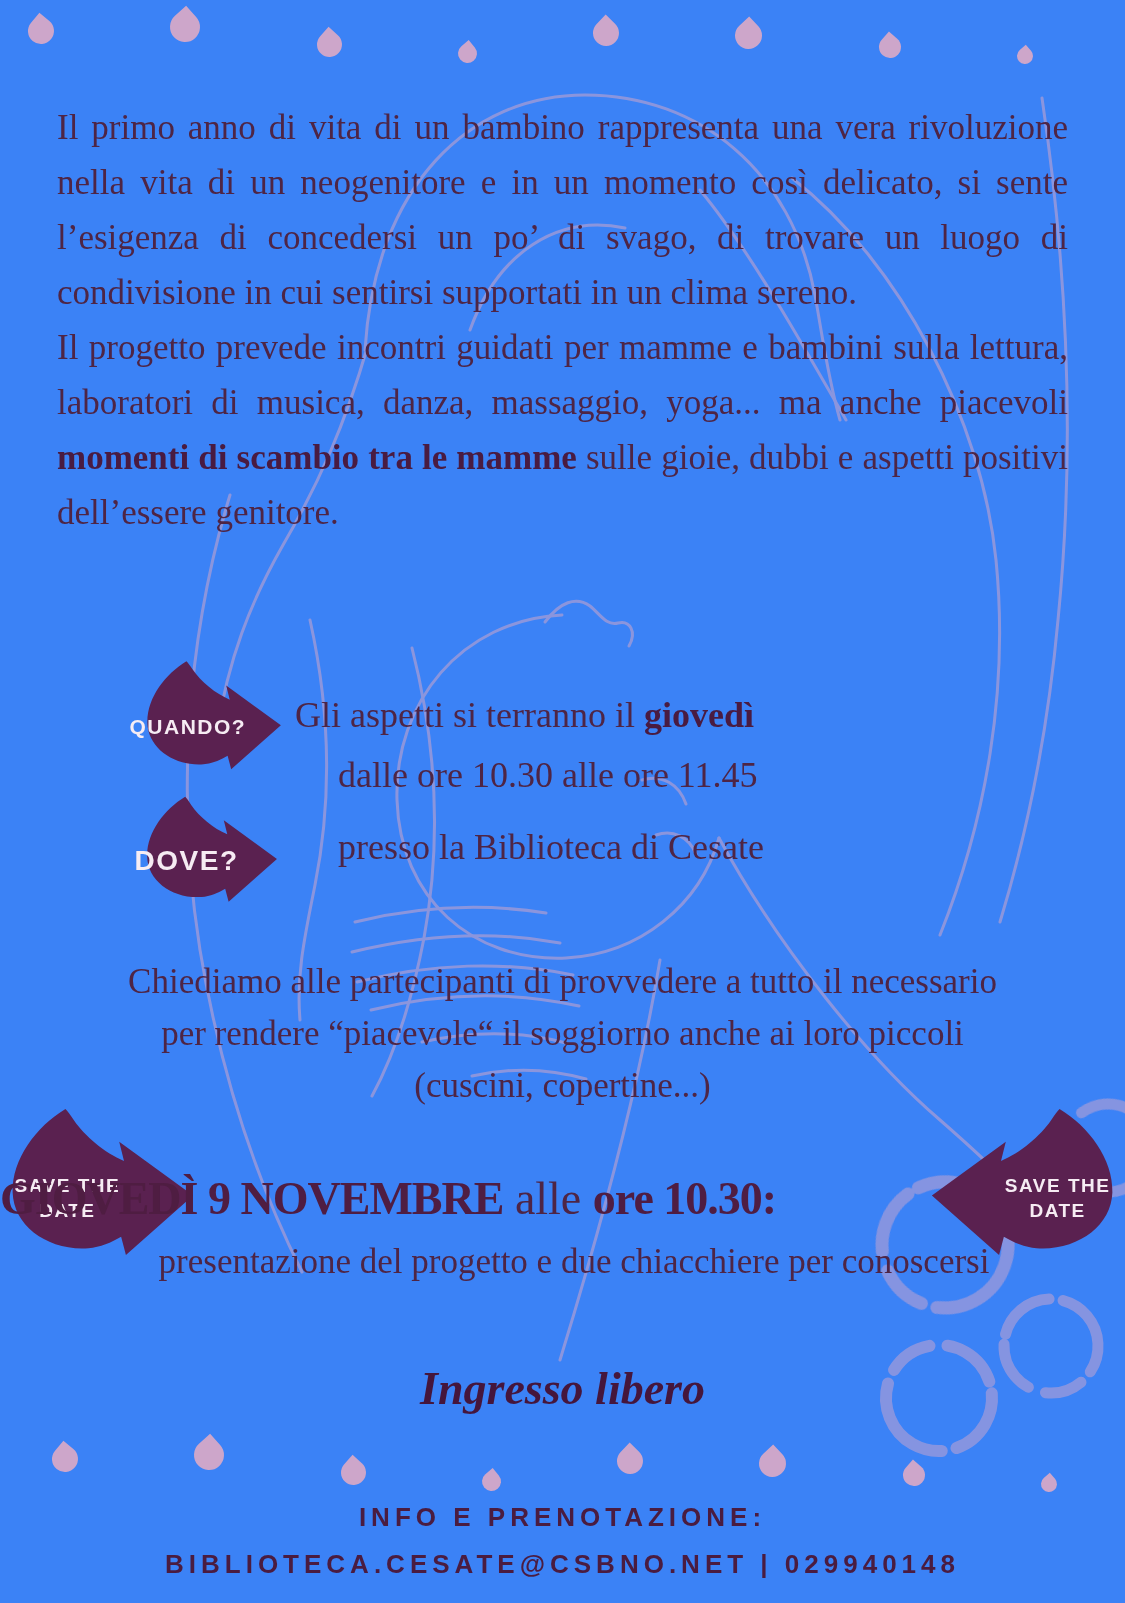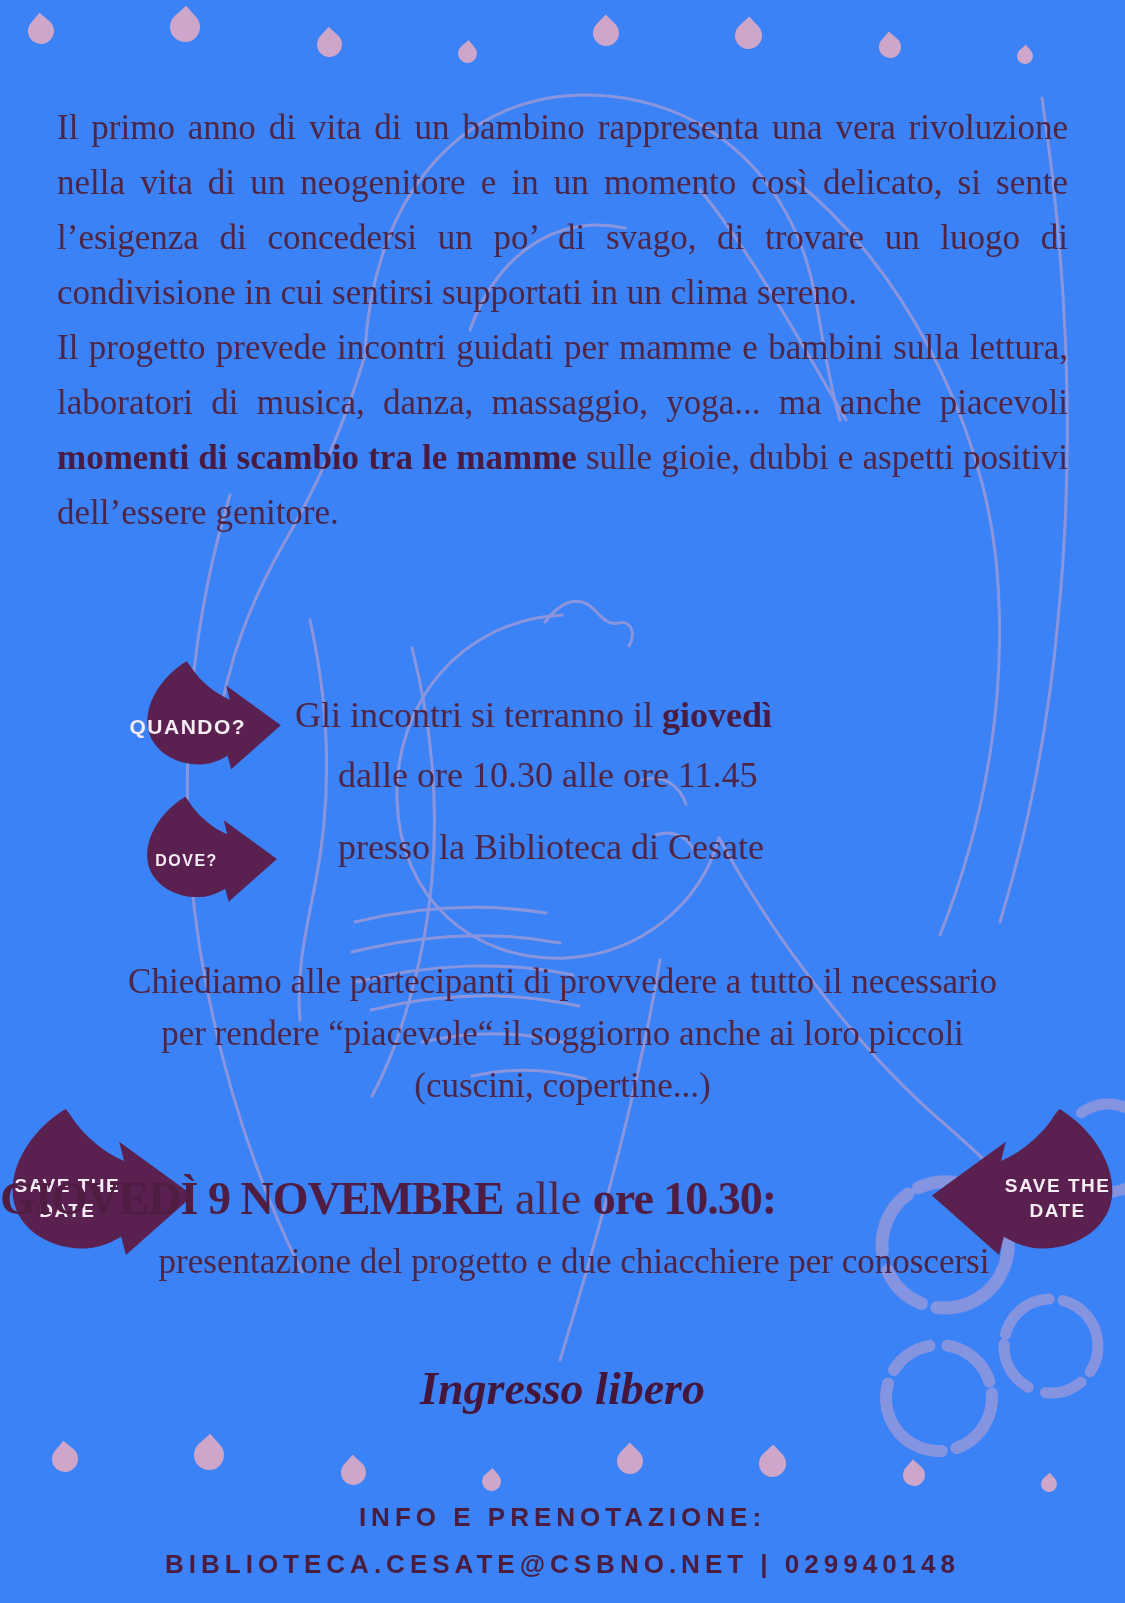--- a/index.html
+++ b/index.html
@@ -60,21 +60,21 @@
     display:flex;flex-direction:column;align-items:center;justify-content:center;
     gap:3px;
     color:#f6ecf3;
     font-family:"Liberation Sans", sans-serif;
     font-weight:700;letter-spacing:1.5px;
     text-align:center;line-height:1.15;
   }
   .badge.mirror svg{transform:scaleX(-1);}
   .badge.mirror .badge-label{left:34%;right:0;}
   .badge-quando{left:141px;top:652px;width:142px;height:128px;font-size:21px;}
-  .badge-dove{left:141px;top:788px;width:138px;height:124px;font-size:16px;}
+  .badge-dove{left:141px;top:788px;width:138px;height:124px;font-size:28px;}
   .badge-save-left{left:4px;top:1098px;width:192px;height:170px;font-size:19px;}
   .badge-save-right{left:929px;top:1098px;width:192px;height:170px;font-size:19px;}
   
   .info-line{position:absolute;font-size:36px;color:#4e2545;white-space:nowrap;}
   .line-quando-1{left:295px;top:694px;}
   .line-quando-2{left:338px;top:754px;}
   .line-dove{left:338px;top:826px;}
   .info-line strong{font-weight:700;color:#491b41;}
   
   .note{
@@ -164,21 +164,21 @@
     <p>Il primo anno di vita di un bambino rappresenta una vera rivoluzione nella vita di un neogenitore e in un momento così delicato, si sente l’esigenza di concedersi un po’ di svago, di trovare un luogo di condivisione in cui sentirsi supportati in un clima sereno.</p>
     <p><span>Il progetto prevede incontri guidati per mamme e bambini sulla lettura, laboratori di musica, danza, massaggio, yoga... ma anche piacevoli </span><span class="bold-inline">momenti di scambio tra le mamme</span><span> sulle gioie, dubbi e aspetti positivi dell’essere genitore.</span></p>
   </div>
 
   <div class="badge badge-quando">
     <svg viewBox="0 0 200 170" aria-hidden="true">
         <use href="#doodle-arrow" class="arrow-shape"></use>
       </svg>
     <span class="badge-label">QUANDO?</span>
   </div>
-  <div class="info-line line-quando-1"><span>Gli incontri si terranno il </span><strong>giovedì</strong></div>
+  <div class="info-line line-quando-1"><span>Gli aspetti si terranno il </span><strong>giovedì</strong></div>
   <div class="info-line line-quando-2">dalle ore 10.30 alle ore 11.45</div>
 
   <div class="badge badge-dove">
     <svg viewBox="0 0 200 170" aria-hidden="true">
         <use href="#doodle-arrow" class="arrow-shape"></use>
       </svg>
     <span class="badge-label">DOVE?</span>
   </div>
   <div class="info-line line-dove">presso la Biblioteca di Cesate</div>
 

